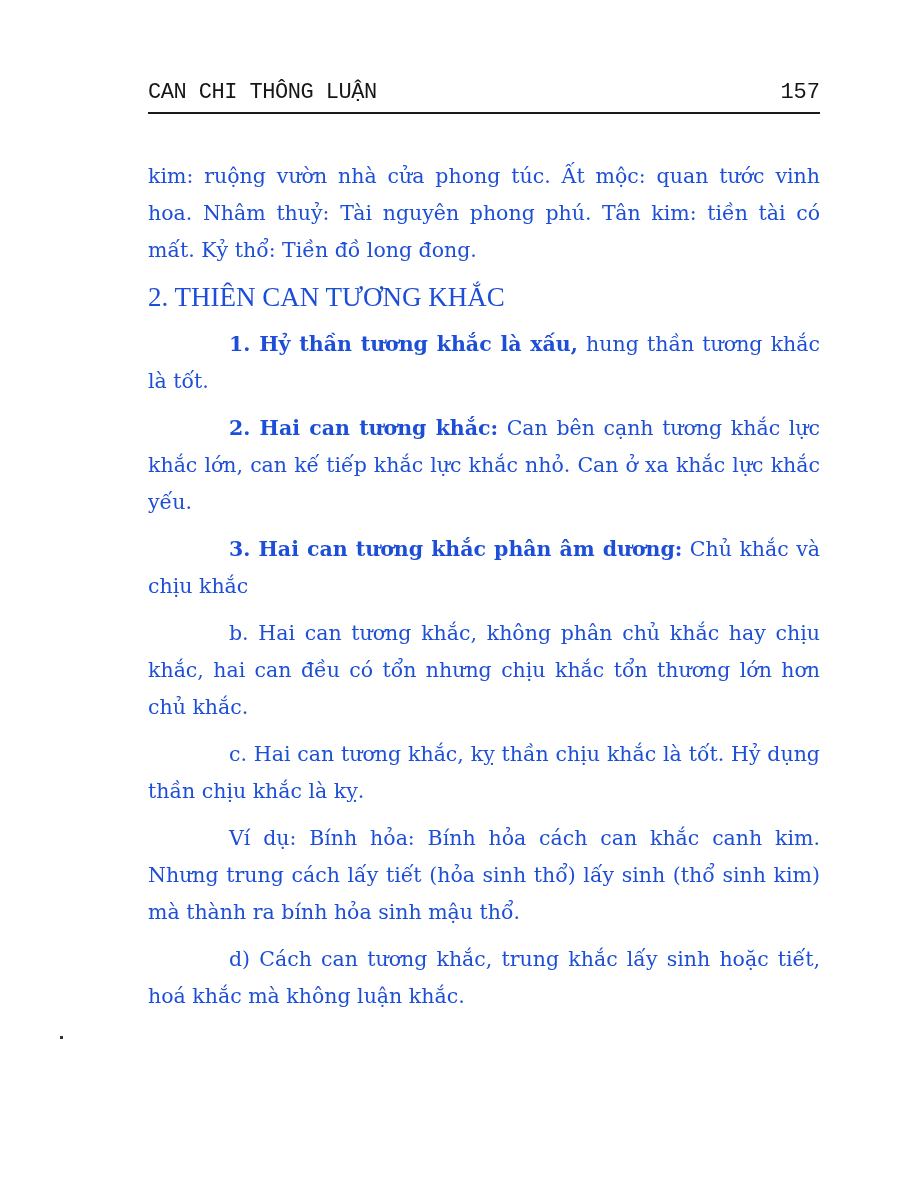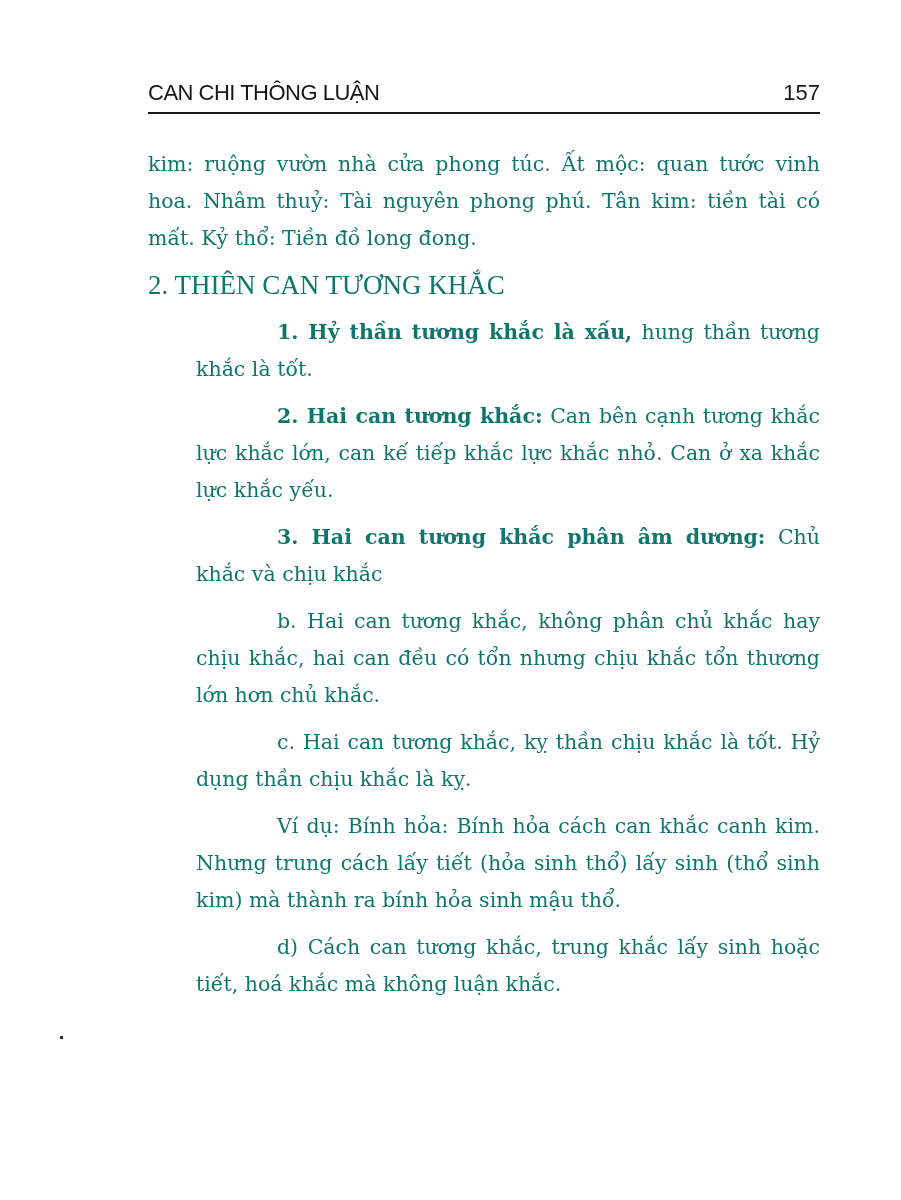--- a/index.html
+++ b/index.html
@@ -13,21 +13,21 @@
     position: relative;
     overflow: hidden;
     color: #111111;
   }
   .header {
     position: absolute;
     left: 148px;
     top: 80px;
     width: 672px;
     height: 34px;
-    font-family: Liberation Sans, sans-serif;
+    font-family: Liberation Mono, monospace;
     font-size: 22px;
     color: #161616;
   }
   .header-title {
     position: absolute;
     left: 0;
     top: 0;
     letter-spacing: -0.5px;
   }
   .header-page {
@@ -40,35 +40,34 @@
     position: absolute;
     left: 148px;
     top: 112px;
     width: 672px;
     height: 2px;
     background: #1a1a1a;
   }
   .content {
     position: absolute;
     left: 148px;
-    top: 146px;
+    top: 158px;
     width: 672px;
     font-family: "DejaVu Serif", serif;
     font-size: 20.5px;
     line-height: 37px;
-    color: #0f766e;
+    color: #1d4ed8;
   }
   .para {
     margin: 0;
     text-align: justify;
     text-align-last: left;
   }
   .indent {
     text-indent: 81px;
-    margin-left: 48px;
   }
   .gap {
     margin-top: 10px;
   }
   .section-heading {
     margin: 10px 0 0 0;
     font-family: "Liberation Serif", serif;
     font-size: 27px;
     line-height: 37px;
   }

